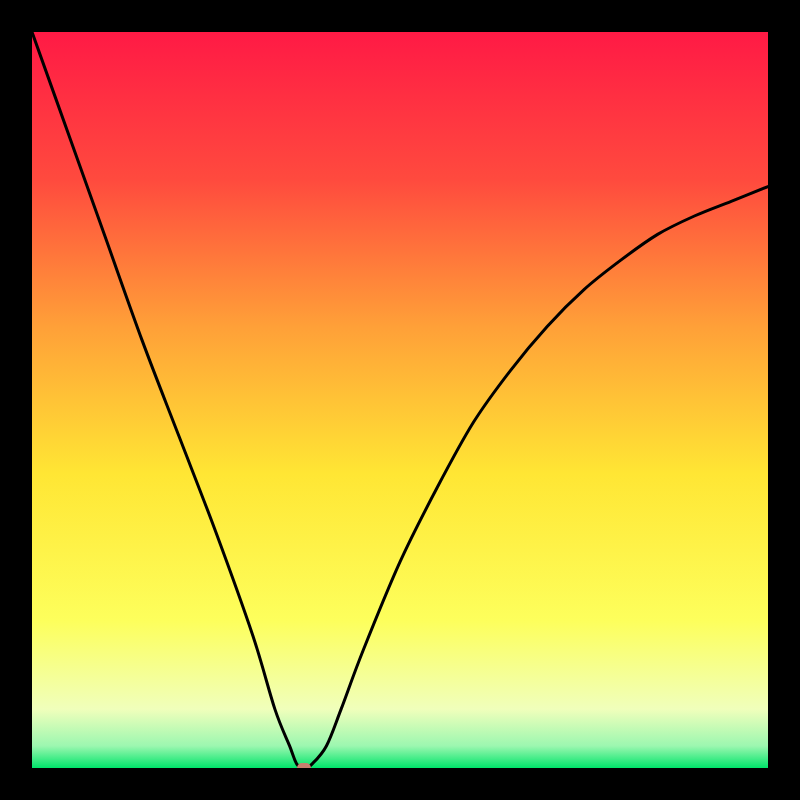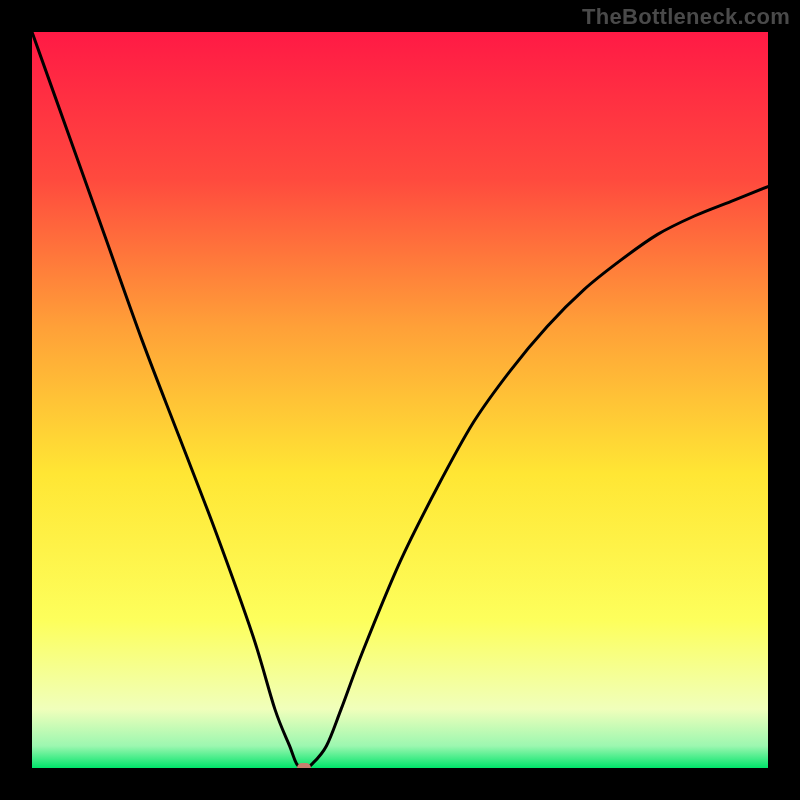--- a/index.html
+++ b/index.html
@@ -48,21 +48,20 @@
     background: #c67f6e;
     border-radius: 5px;
     transform: translate(-50%, -50%);
     z-index: 4;
   }
 </style>
 </head>
 <body>
 
 <div class="wrap">
-  <div class="watermark">TheBottleneck.com</div>
 
   <div class="plot-area">
     <svg class="bg" viewBox="0 0 736 736" preserveAspectRatio="none">
       <defs>
         <linearGradient id="grad" x1="0" y1="0" x2="0" y2="1">
             <stop offset="0%" stop-color="#ff1a45"></stop>
             <stop offset="20%" stop-color="#ff4a3e"></stop>
             <stop offset="40%" stop-color="#ffa038"></stop>
             <stop offset="60%" stop-color="#ffe634"></stop>
             <stop offset="80%" stop-color="#fdff5c"></stop>

